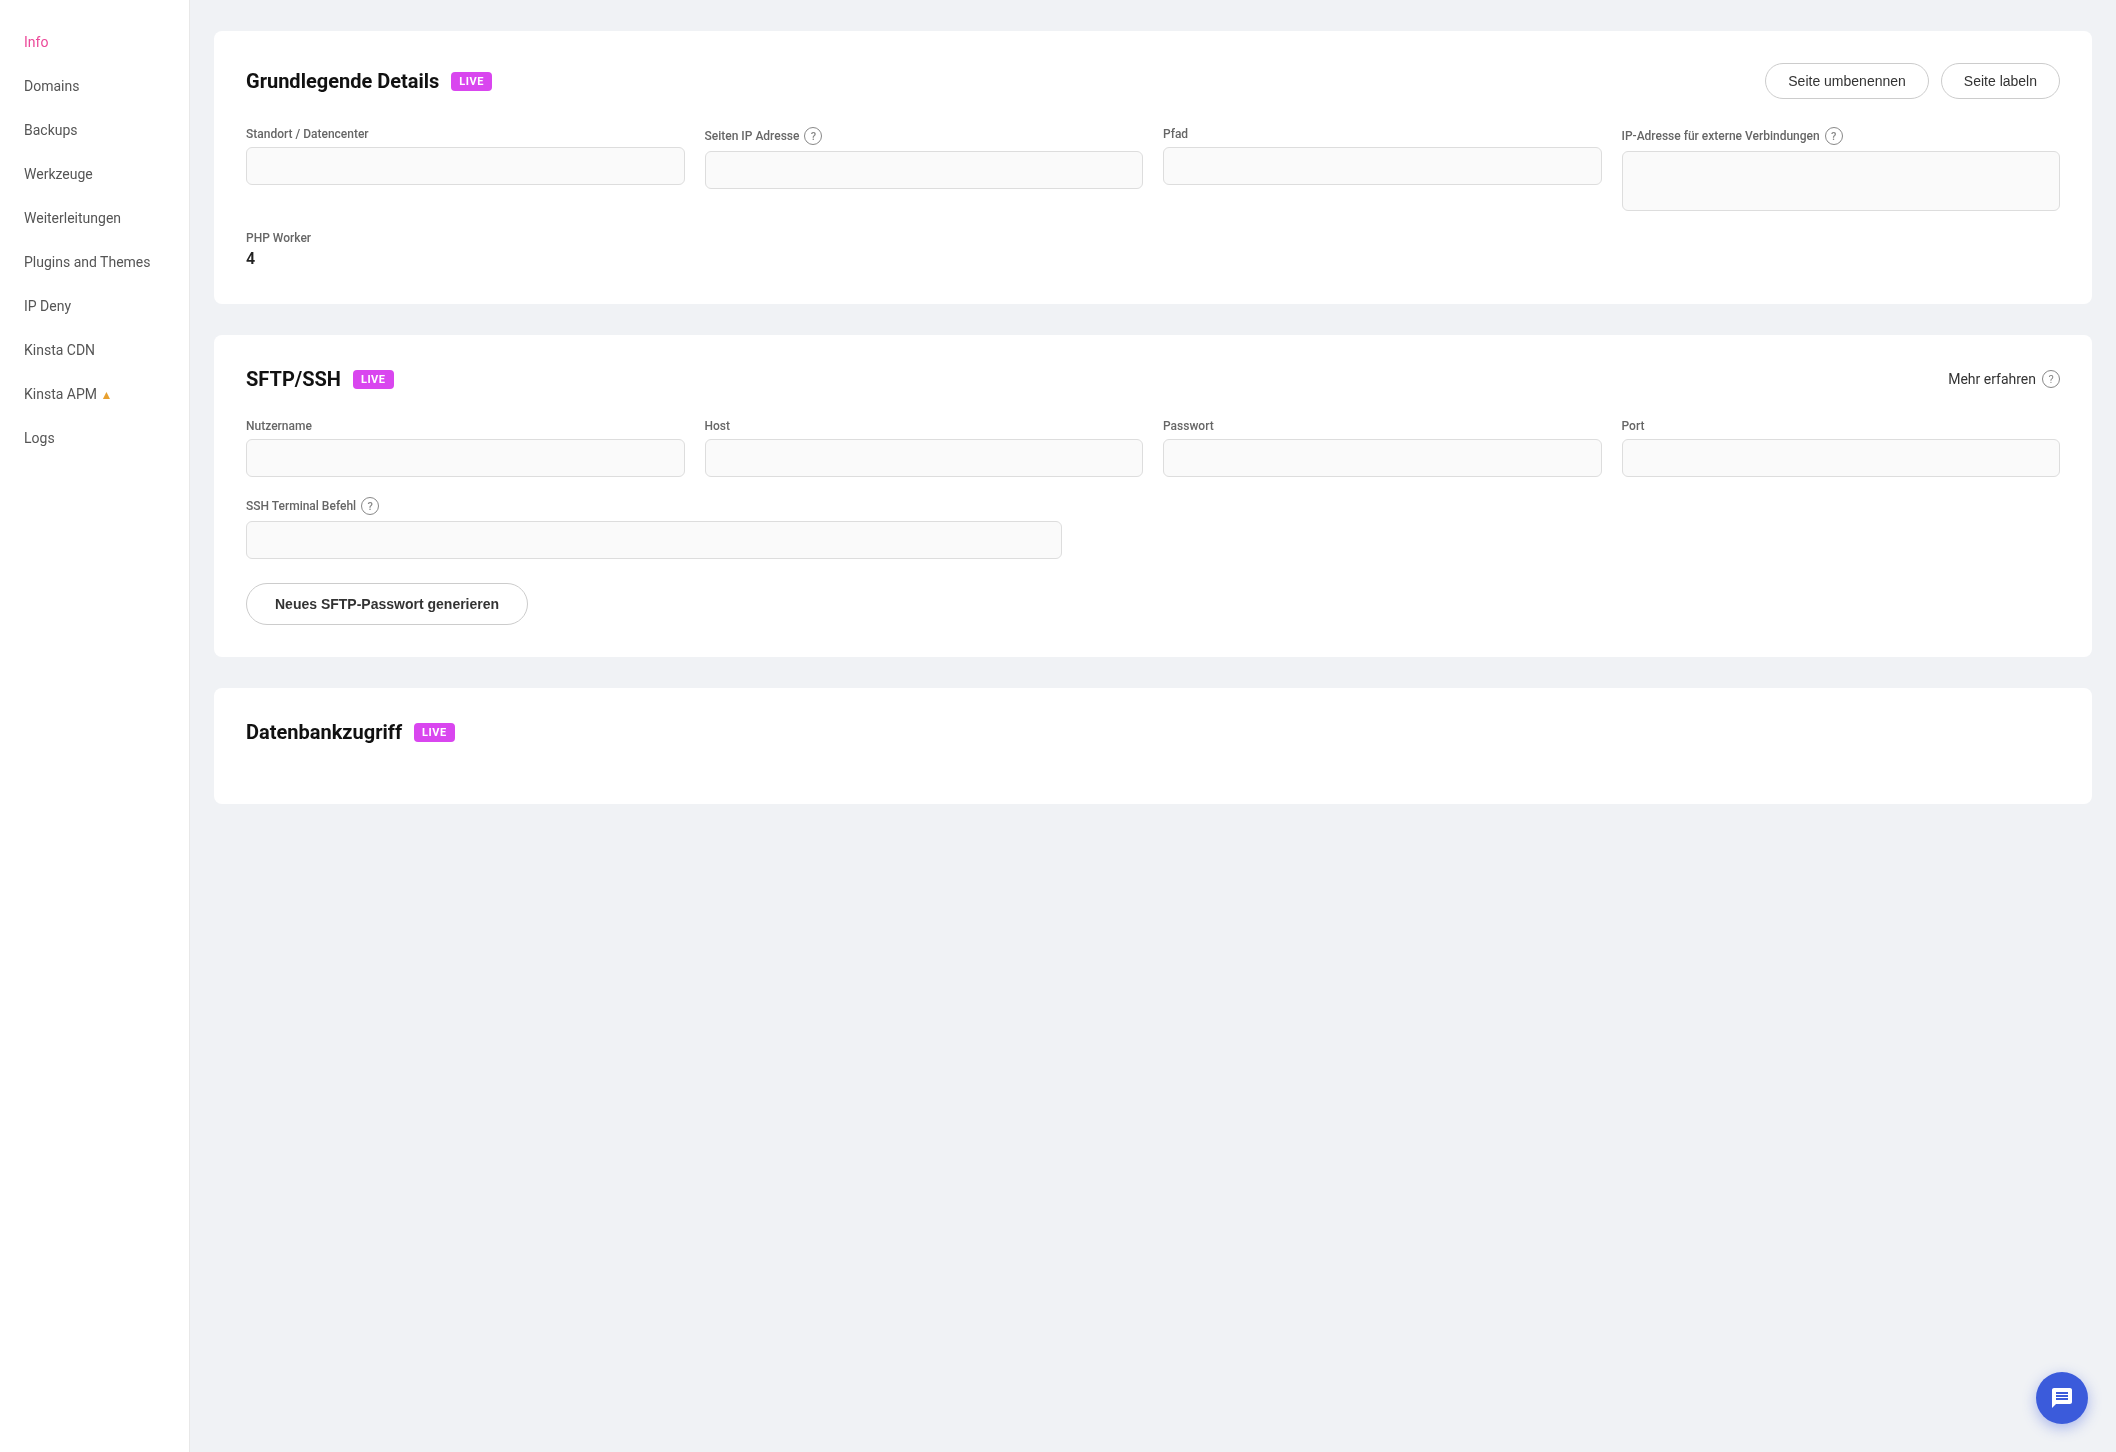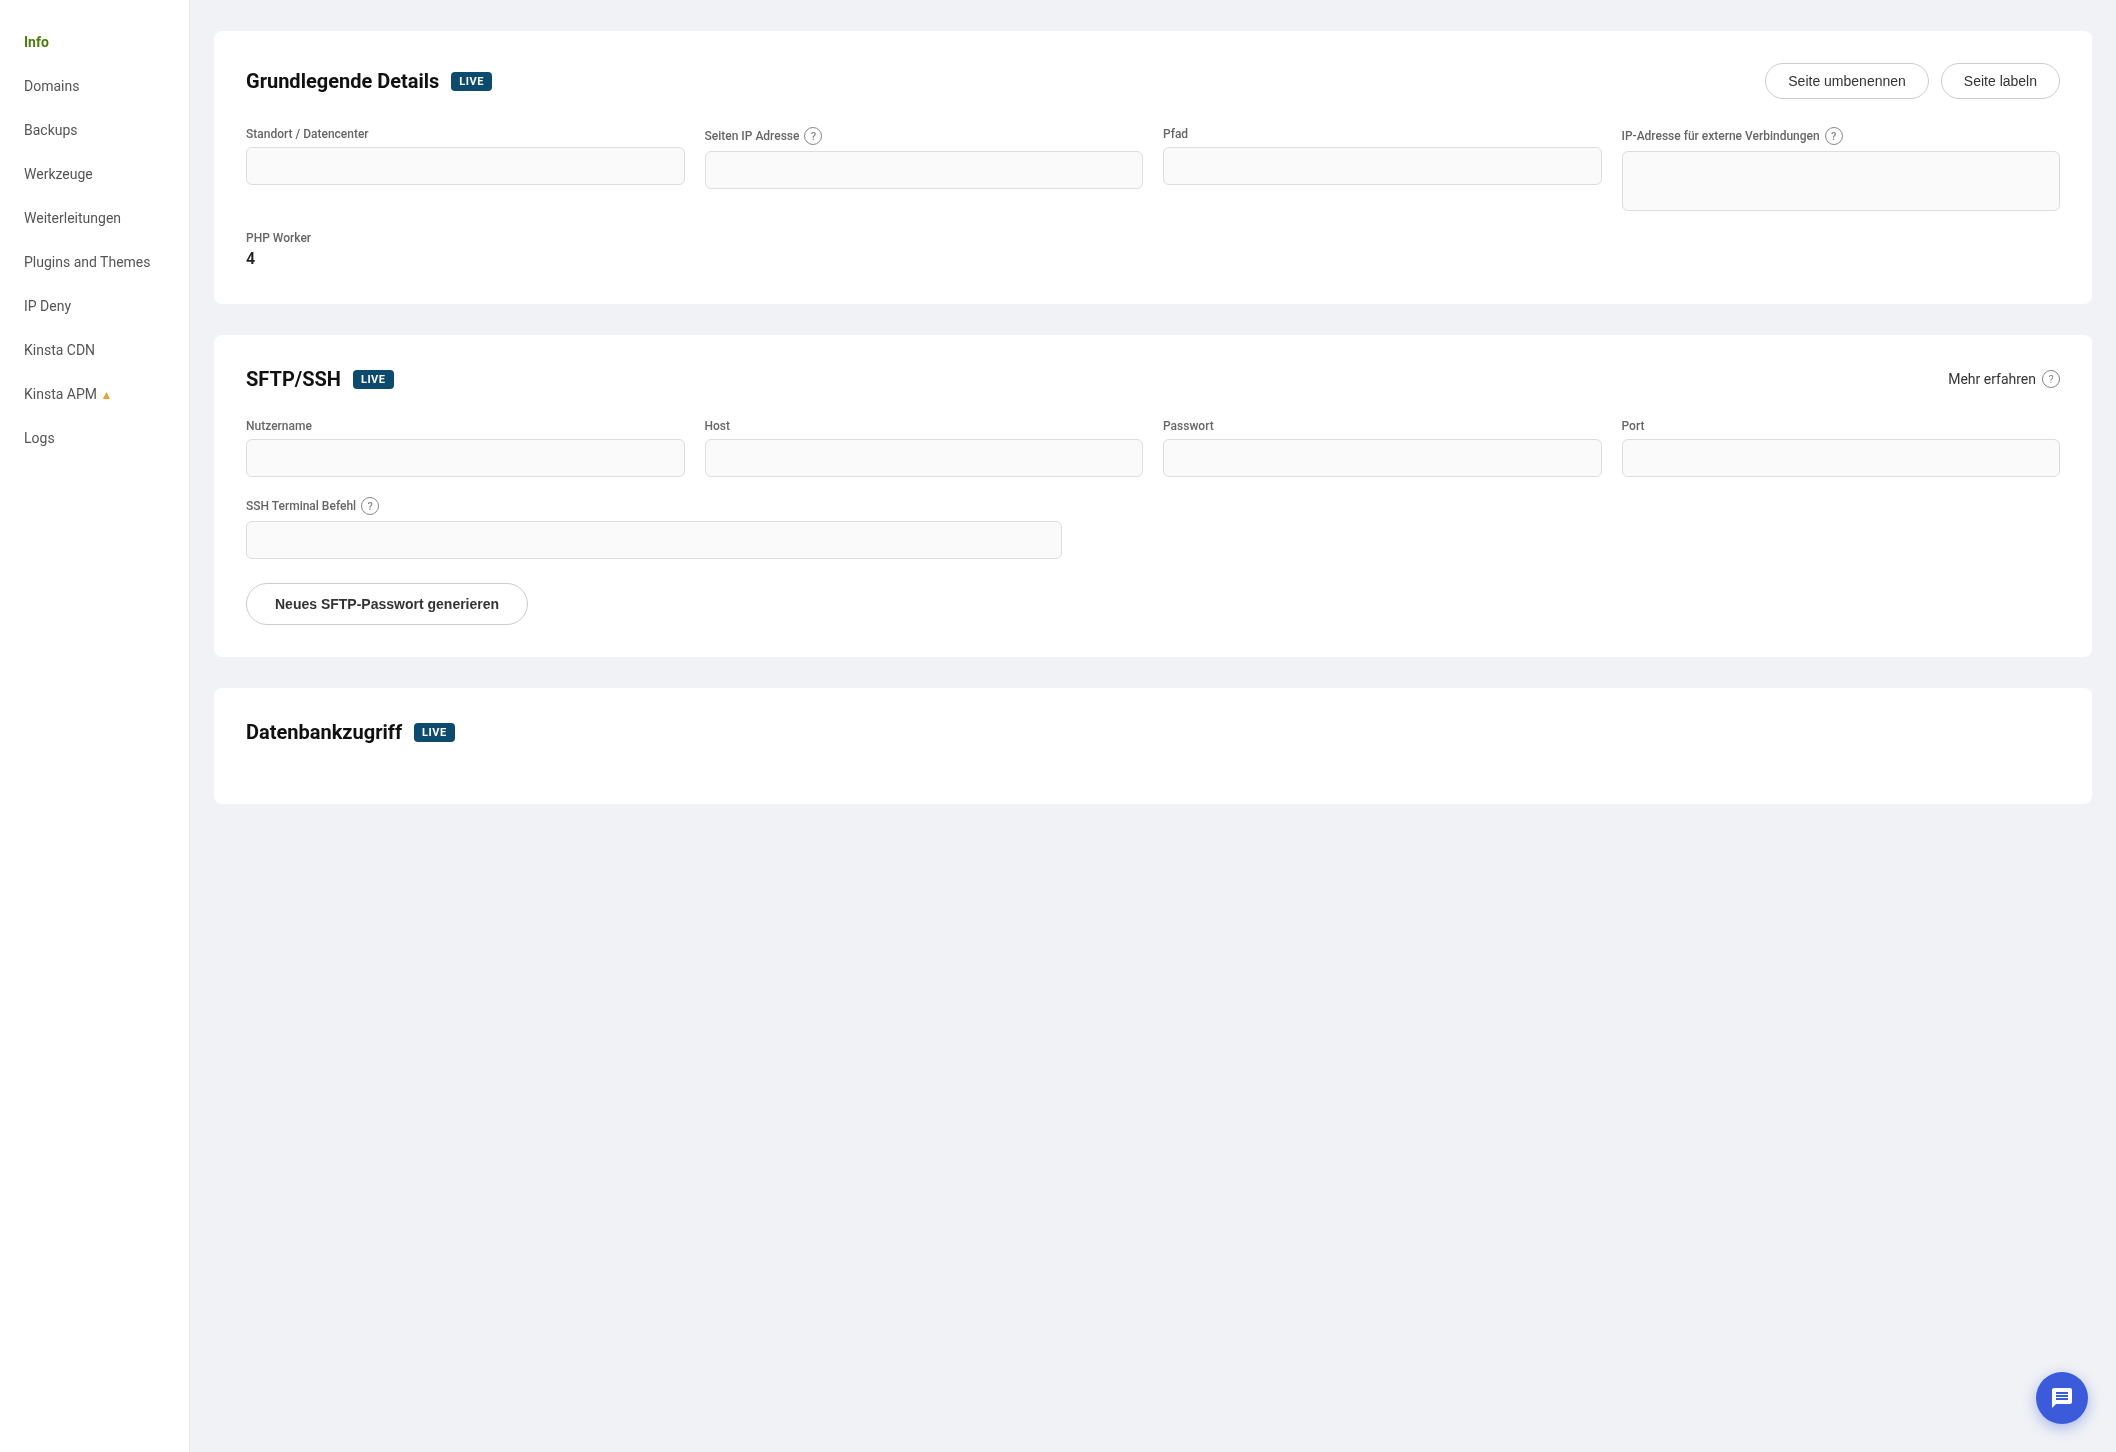--- a/index.html
+++ b/index.html
@@ -22,22 +22,22 @@
     }
     .sidebar-item {
       padding: 14px 24px;
       cursor: pointer;
       color: #555;
       font-size: 14px;
       font-weight: 400;
       transition: color 0.15s;
     }
     .sidebar-item.active {
-      color: #4d7c0f;
-      font-weight: 700;
+      color: #ec4899;
+      font-weight: 400;
     }
     .main-content {
       flex: 1;
       padding: 0;
       overflow-y: auto;
       background: #f0f2f5;
     }
     .section-card {
       background: #fff;
       border-radius: 8px;
@@ -54,21 +54,21 @@
       display: flex;
       align-items: center;
       gap: 12px;
     }
     .section-title {
       font-size: 20px;
       font-weight: 700;
       color: #111;
     }
     .live-badge {
-      background: #0c4a6e;
+      background: #d946ef;
       color: #fff;
       font-size: 11px;
       font-weight: 700;
       padding: 3px 8px;
       border-radius: 4px;
       letter-spacing: 0.5px;
     }
     .header-buttons {
       display: flex;
       gap: 12px;

